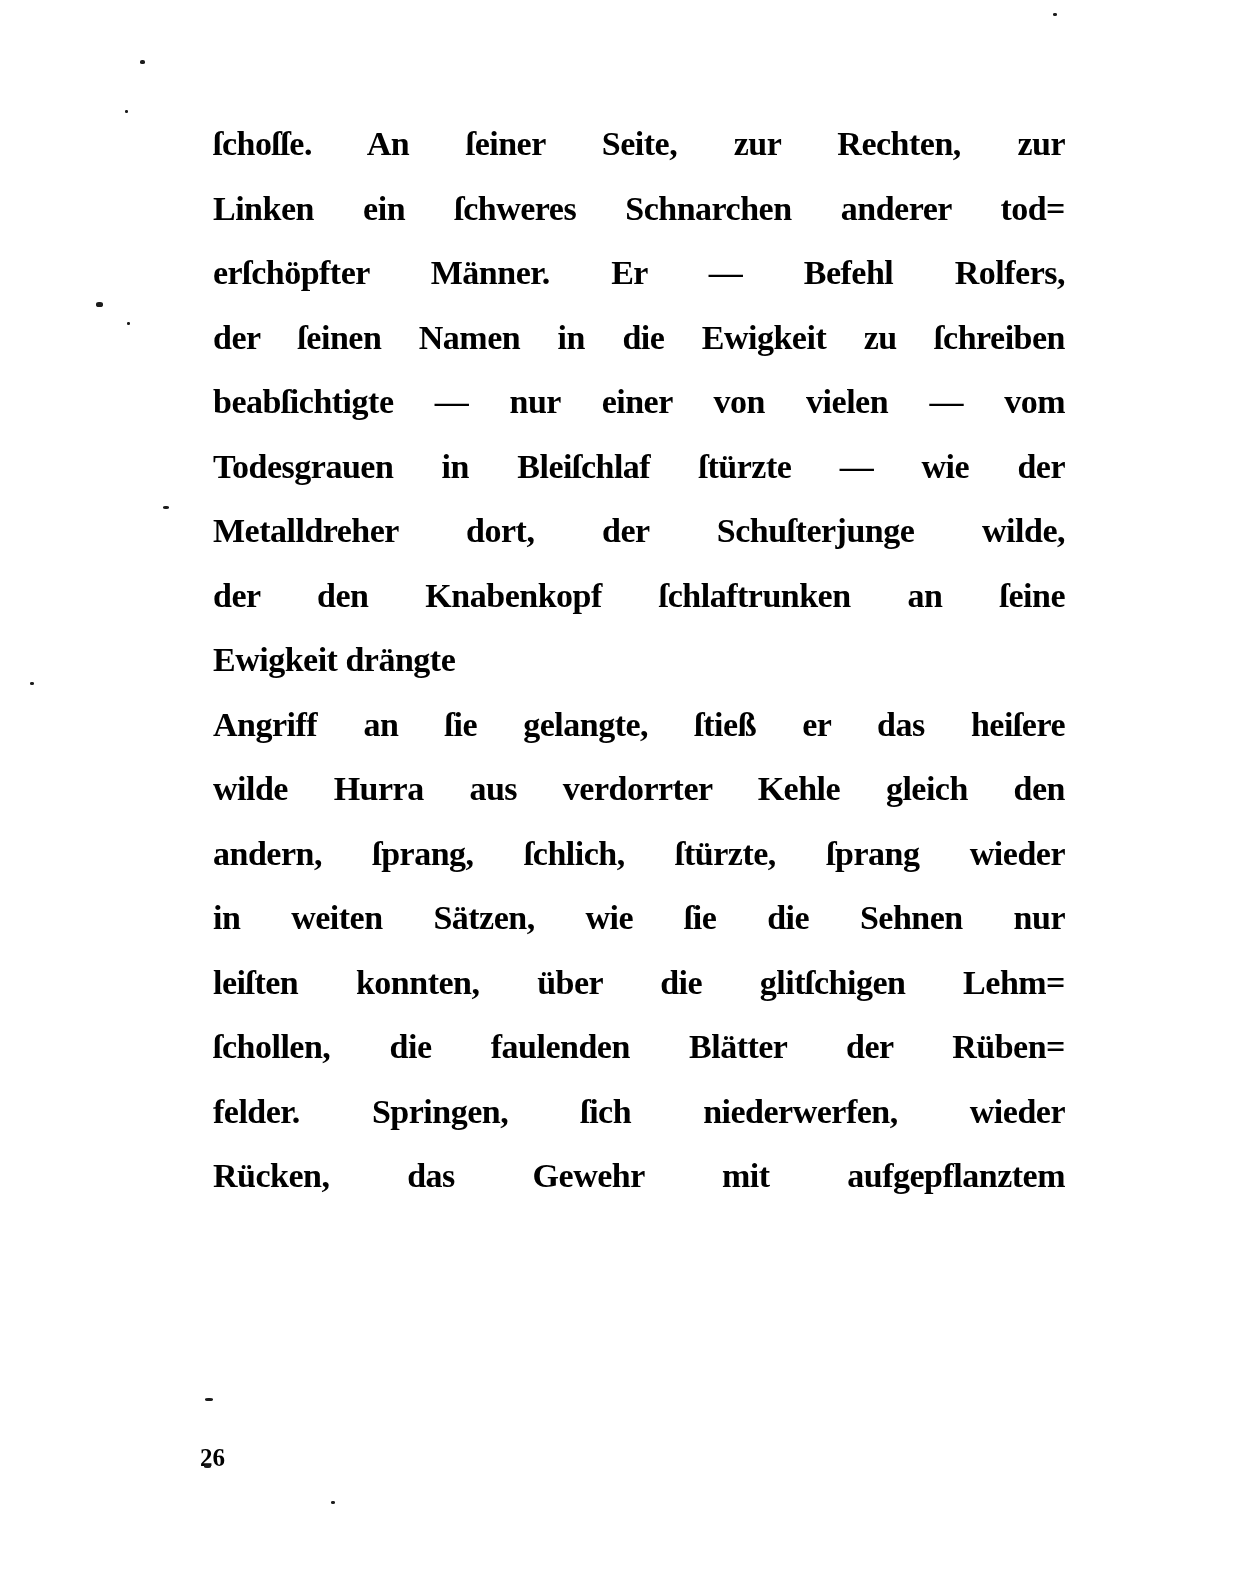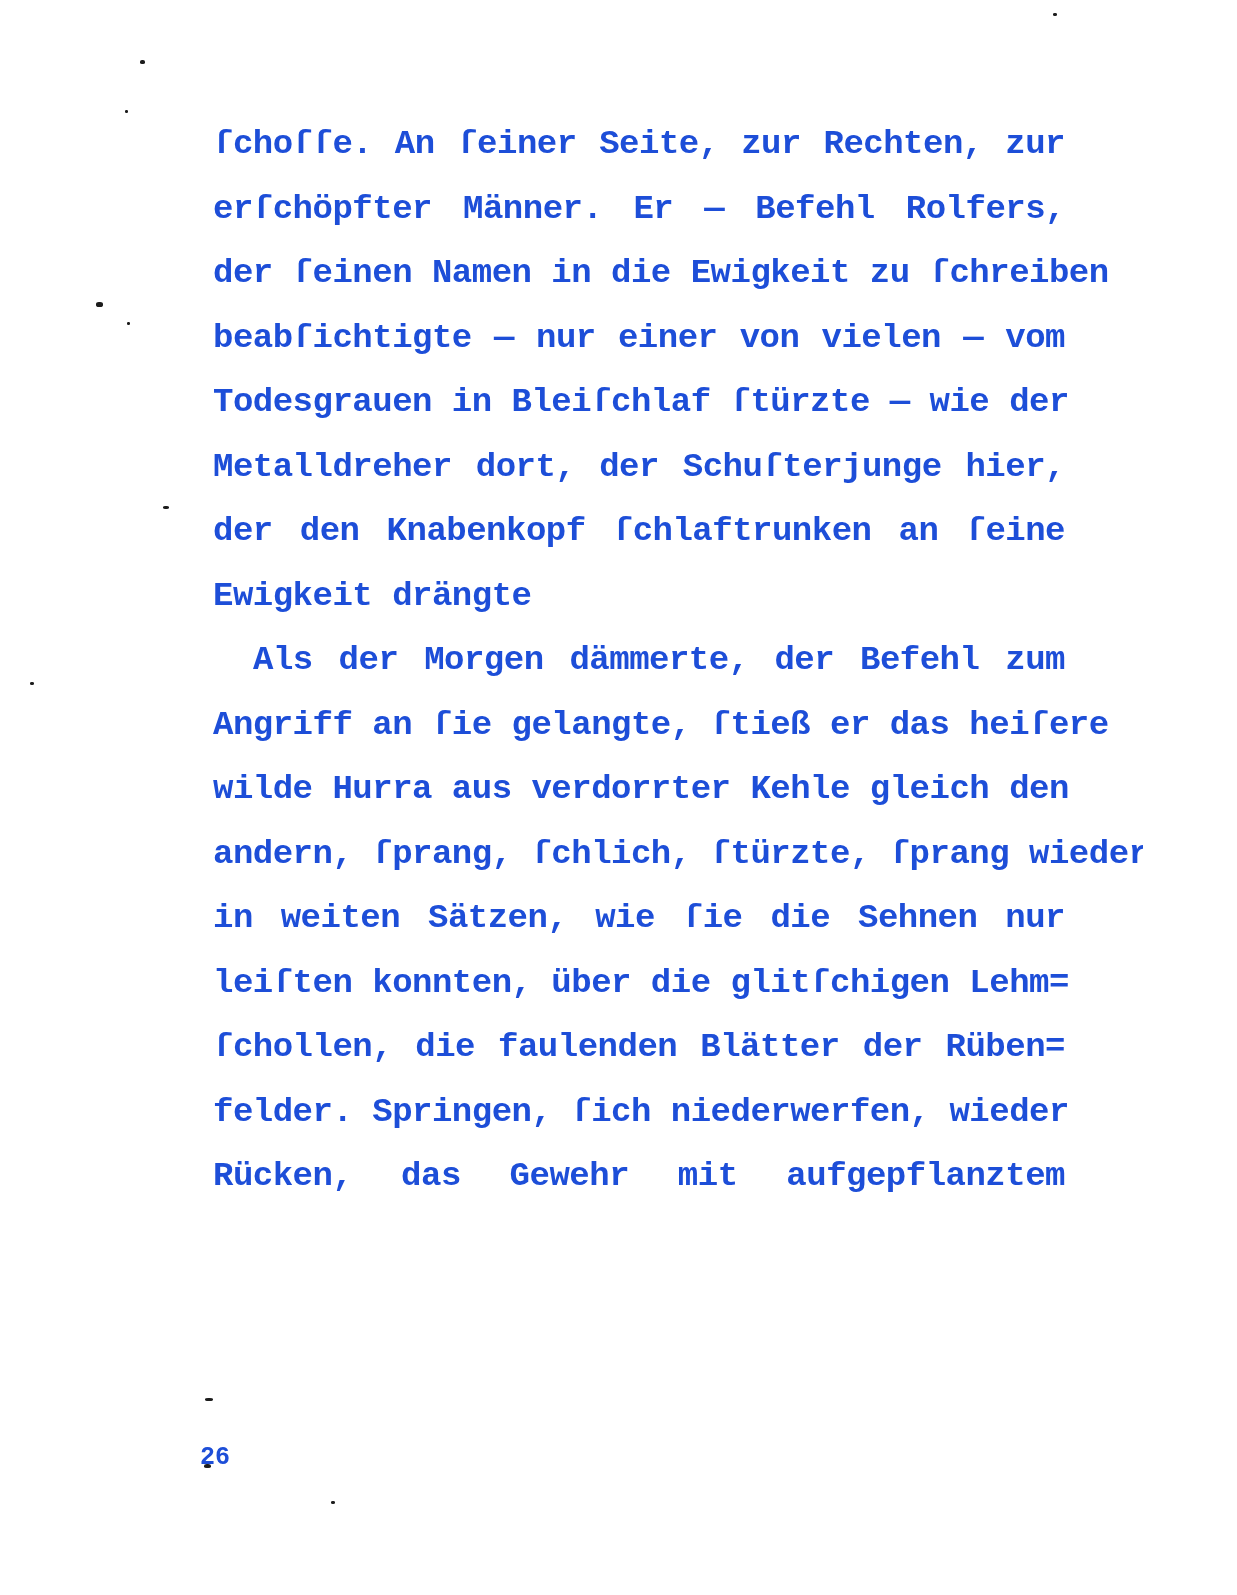--- a/index.html
+++ b/index.html
@@ -6,22 +6,22 @@
     margin: 0;
     padding: 0;
     background: #ffffff;
   }
   .page {
     position: relative;
     width: 1143px;
     height: 1595px;
     background: #ffffff;
     overflow: hidden;
-    font-family: Liberation Mono, monospace;
-    color: #1d4ed8;
+    font-family: Liberation Serif, serif;
+    color: #000000;
   }
   .textblock {
     position: absolute;
     left: 213px;
     top: 112px;
     width: 852px;
   }
   .line {
     height: 64.5px;
     line-height: 64.5px;
@@ -53,29 +53,29 @@
   }
 </style>
 </head>
 <body>
 
 <div class="page">
 
   <div class="textblock">
 
     <div class="line">ſchoſſe.  An ſeiner Seite, zur Rechten, zur</div>
+    <div class="line">Linken ein ſchweres Schnarchen anderer tod=</div>
     <div class="line">erſchöpfter Männer.  Er — Befehl Rolfers,</div>
     <div class="line">der ſeinen Namen in die Ewigkeit zu ſchreiben</div>
     <div class="line">beabſichtigte — nur einer von vielen — vom</div>
     <div class="line">Todesgrauen in Bleiſchlaf ſtürzte — wie der</div>
-    <div class="line">Metalldreher dort, der Schuſterjunge hier,</div>
+    <div class="line">Metalldreher dort, der Schuſterjunge wilde,</div>
     <div class="line">der den Knabenkopf ſchlaftrunken an ſeine</div>
     <div class="line end-line">Ewigkeit drängte</div>
 
-    <div class="line indent">Als der Morgen dämmerte, der Befehl zum</div>
     <div class="line">Angriff an ſie gelangte, ſtieß er das heiſere</div>
     <div class="line">wilde Hurra aus verdorrter Kehle gleich den</div>
     <div class="line">andern, ſprang, ſchlich, ſtürzte, ſprang wieder</div>
     <div class="line">in weiten Sätzen, wie ſie die Sehnen nur</div>
     <div class="line">leiſten konnten, über die glitſchigen Lehm=</div>
     <div class="line">ſchollen, die faulenden Blätter der Rüben=</div>
     <div class="line">felder.  Springen, ſich niederwerfen, wieder</div>
     <div class="line">Rücken,  das  Gewehr  mit  aufgepflanztem</div>
   </div>
 

